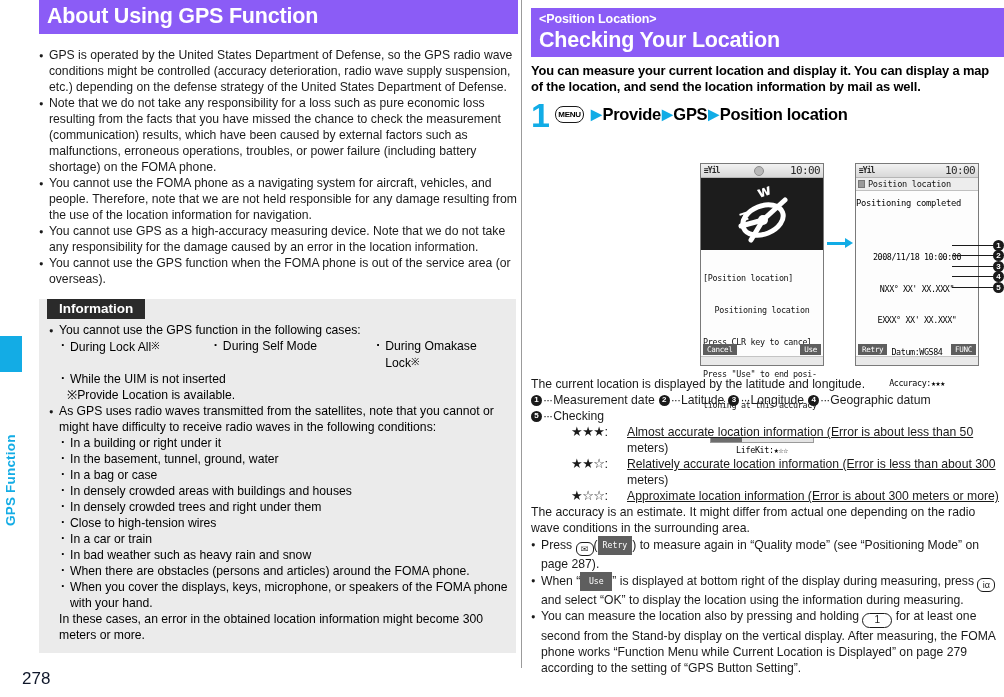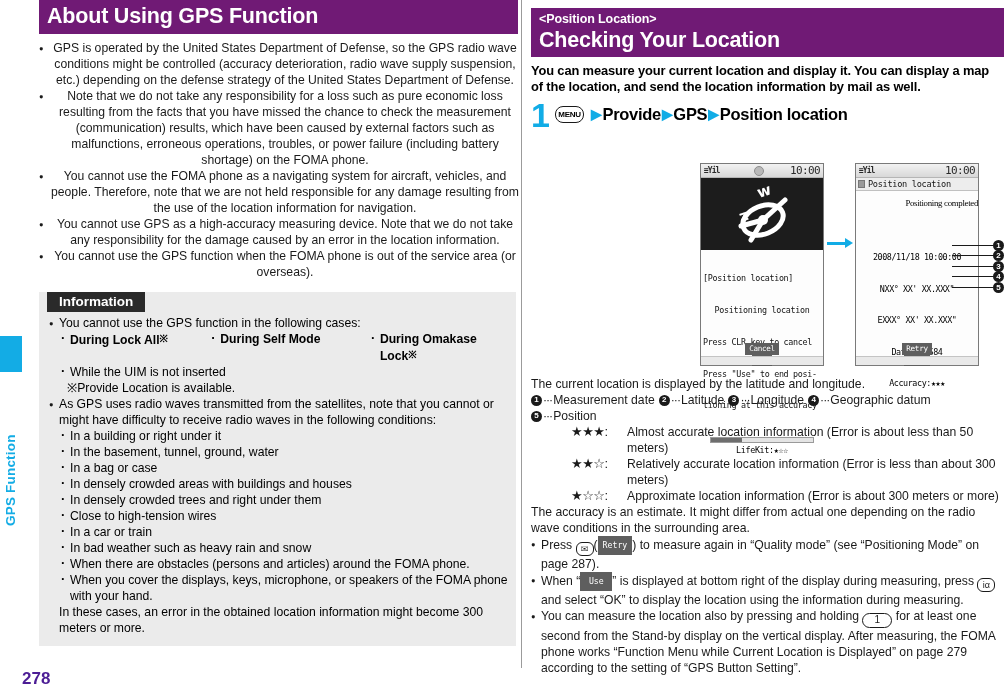--- a/index.html
+++ b/index.html
@@ -52,21 +52,21 @@
     width: 482px; height: 668px;
   }
   .col-right {
     position: absolute;
     left: 531px; top: 8px;
     width: 473px; height: 668px;
   }
 
   
   .hdr-band {
-    background: #701a75;
+    background: #8b5cf6;
     color: #ffffff;
     font-weight: bold;
   }
   .hdr-main {
     width: 479px;
     padding: 4px 0 5px 8px;
     font-size: 21.5px;
     letter-spacing: -0.2px;
   }
   .hdr-sub-wrap {
@@ -85,21 +85,21 @@
     line-height: 26px;
     letter-spacing: -0.2px;
   }
 
   
   .body-txt {
     font-size: 12.2px;
     line-height: 16.0px;
     color: #1a1a1a;
   }
-  .bullet-list { margin-top: 6px; text-align: center; }
+  .bullet-list { margin-top: 13px; }
   .bl {
     position: relative;
     padding-left: 10px;
     margin-bottom: 0px;
   }
   .bl::before {
     content: "\25CF";
     position: absolute;
     left: 0; top: -0.5px;
     font-size: 7.5px;
@@ -137,21 +137,20 @@
     padding: 2px 12px 3px 12px;
     margin-left: 8px;
   }
   .info-body {
     padding: 3px 8px 0 10px;
     font-size: 12.2px;
     line-height: 16.0px;
   }
   .three-col {
     display: flex;
-    font-weight: bold;
   }
   .three-col > div:nth-child(1) { width: 160px; }
   .three-col > div:nth-child(2) { width: 170px; }
   .sup-mark { font-size: 10px; vertical-align: 2px; }
 
   
   .lead-txt {
     font-size: 12.9px;
     font-weight: bold;
     line-height: 16.4px;
@@ -268,21 +267,20 @@
     letter-spacing: -0.3px;
   }
   .ph-softkeys {
     position: absolute;
     left: 0; right: 0; bottom: 9px;
     height: 13px;
     display: flex;
     align-items: center;
     justify-content: space-between;
     padding: 0 2px;
-    flex-direction: column;
   }
   .sk {
     background: #5e5e5e;
     color: #fff;
     font-size: 7.6px;
     padding: 1px 4px 1.5px 4px;
     letter-spacing: -0.3px;
   }
   .ph-foot {
     position: absolute;
@@ -301,25 +299,24 @@
     padding-left: 2px;
     color: #151515;
   }
   .ph-titlebar .lockico {
     width: 7px; height: 8px;
     background: #9a9a9a;
     margin-right: 3px;
     border: 1px solid #777;
   }
   .ph-done {
-    text-align: right;
+    text-align: left;
     font-size: 8.8px;
     letter-spacing: -0.3px;
     margin-top: 7px;
-    font-family: Liberation Serif, serif;
   }
   .ph-coords {
     margin-top: 23px;
     font-size: 8.4px;
     line-height: 10.5px;
     letter-spacing: -0.4px;
     text-align: center;
     white-space: pre;
   }
 
@@ -379,21 +376,21 @@
   .star-row {
     display: flex;
     padding-left: 40px;
   }
   .star-key {
     width: 56px;
     flex: 0 0 56px;
     font-size: 13px;
     letter-spacing: -0.5px;
   }
-  .star-def { flex: 1; }
+  .star-def { flex: 1; text-decoration: underline; }
   .star-cont { padding-left: 96px; }
 
   .inline-key {
     display: inline-flex;
     align-items: center; justify-content: center;
     border: 1.4px solid #1a1a1a;
     border-radius: 6px;
     height: 14px; min-width: 18px;
     padding: 0 3px;
     font-size: 9px;
@@ -409,22 +406,22 @@
     padding: 1px 5px 1.5px 5px;
     vertical-align: 1px;
   }
   .inline-sk.wide { min-width: 32px; text-align: center; }
 
   
   .pagenum {
     position: absolute;
     left: 22px; bottom: 8px;
     font-size: 17px;
-    font-weight: bold;
-    color: #4c1d95;
+    font-weight: normal;
+    color: #0f172a;
   }
 </style>
 </head>
 <body>
 
 <div class="page">
 
   <div class="side-tab"></div>
   <div class="side-label">GPS Function</div>
 
@@ -608,21 +605,21 @@
           <span class="dot">4</span>
           <span class="dots">···</span>
           <span>Geographic datum</span>
         </span>
       </div>
 
       <div class="key-line">
         <span class="kc">
           <span class="dot">5</span>
           <span class="dots">···</span>
-          <span>Position</span>
+          <span>Checking</span>
         </span>
       </div>
 
       <div class="star-row">
         <span class="star-key">★★★:</span>
         <span class="star-def">Almost accurate location information (Error is about less than 50</span>
       </div>
       <div class="star-cont">meters)</div>
 
       <div class="star-row">

